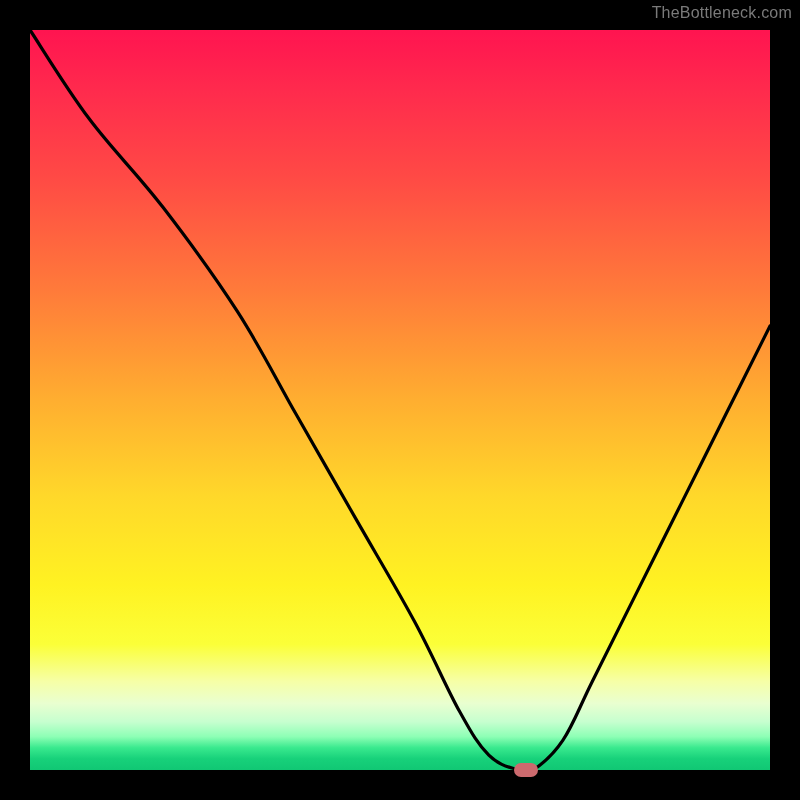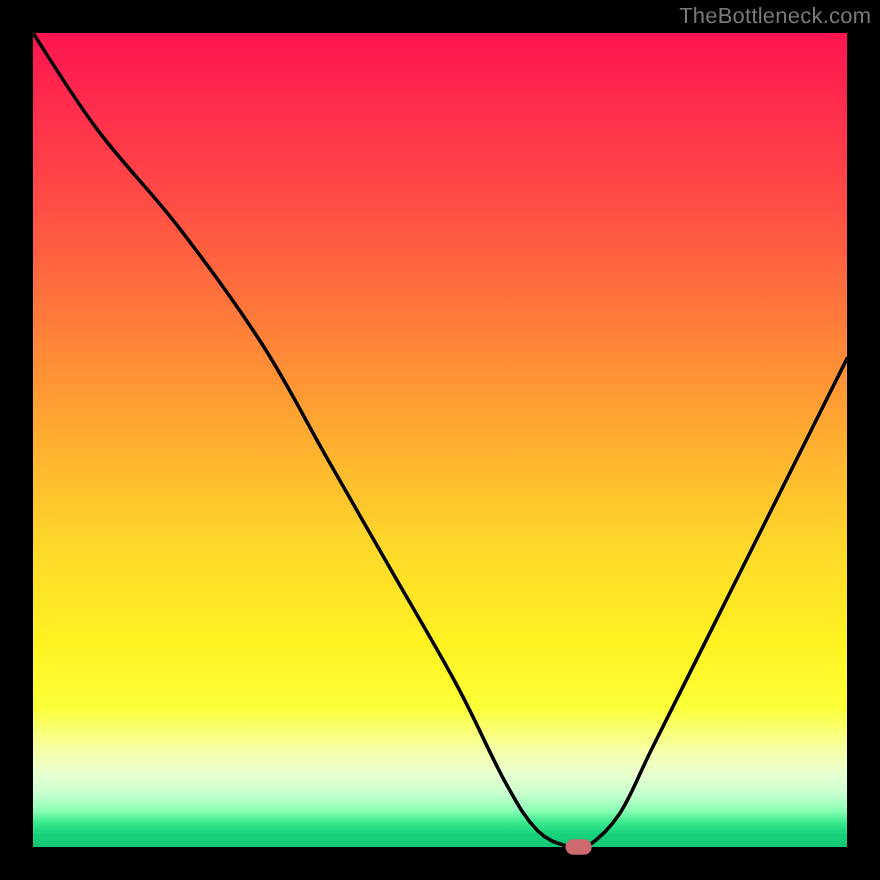--- a/index.html
+++ b/index.html
@@ -40,21 +40,21 @@
       #17d17a 98.5%,
       #11c774 100%
     );
     overflow: visible;
   }
   .watermark {
     position: absolute;
     top: 4px;
     right: 8px;
     color: #7a7a7a;
-    font-size: 20px;
+    font-size: 16px;
     font-weight: 500;
     letter-spacing: 0.2px;
     user-select: none;
   }
   svg.curve {
     position: absolute;
     left: 0;
     top: 0;
     width: 740px;
     height: 740px;

